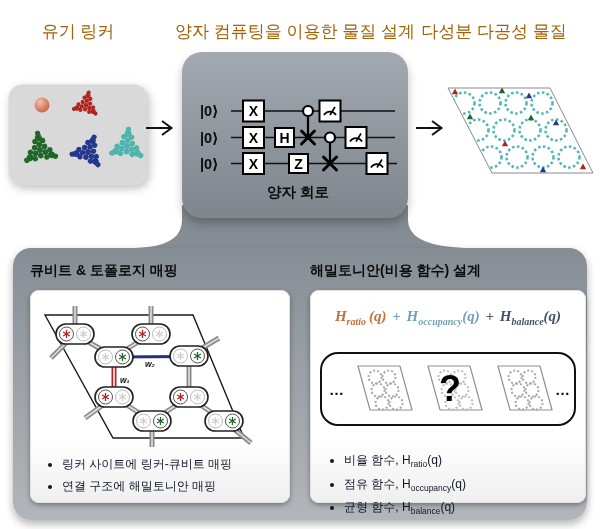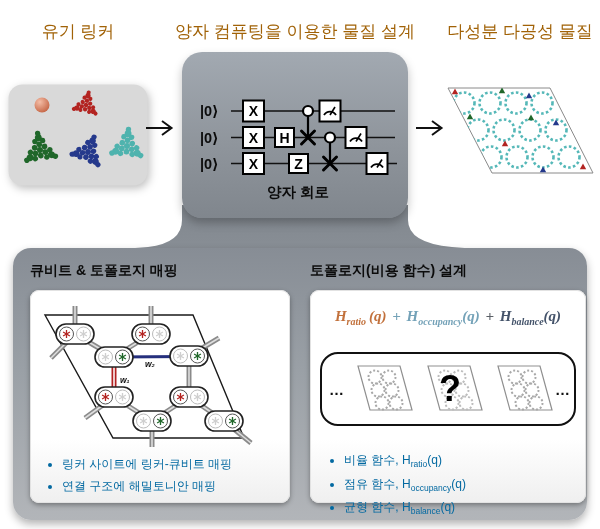--- a/index.html
+++ b/index.html
@@ -3,21 +3,21 @@
 <meta charset="utf-8">
 <style>
   html,body{margin:0;padding:0;background:#fff;}
   .stage{
     position:relative;width:600px;height:529px;background:#ffffff;overflow:hidden;
     font-family:"Liberation Sans","DejaVu Sans",sans-serif;color:#111;
   }
   .toplabel{position:absolute;font-size:17px;font-weight:normal;color:#a16207;text-align:center;white-space:nowrap;}
   .tl-left{left:18px;top:20px;width:120px;}
   .tl-center{left:160px;top:20px;width:270px;text-align:center;}
-  .tl-right{left:440px;top:20px;width:160px;}
+  .tl-right{left:414px;top:20px;width:160px;}
 
   .linkerbox{position:absolute;left:8px;top:84px;filter:drop-shadow(2px 3px 4px rgba(0,0,0,.25));}
   .arrow{position:absolute;}
   .arrow.a1{left:144px;top:118px;}
   .arrow.a2{left:414px;top:118px;}
   .material{position:absolute;left:436px;top:80px;}
 
   .funnel{position:absolute;left:0;top:0;}
   .blob{
     position:absolute;left:182px;top:52px;width:226px;height:166px;border-radius:20px;
@@ -38,21 +38,21 @@
   .card{
     position:absolute;top:290px;height:213px;border-radius:9px;
     background:linear-gradient(180deg,#ffffff 0%,#ffffff 70%,#efefef 100%);
     box-shadow:0 2px 5px rgba(0,0,0,.35), inset 0 0 0 1px #e2e2e2;
   }
   .card-left{left:30px;width:260px;}
   .card-right{left:310px;width:276px;}
 
   .mapsvg{position:absolute;left:27px;top:294px;}
 
-  .bullets{margin:0;padding:0 6px 0 32px;font-size:12px;color:#0369a1;list-style:disc;}
+  .bullets{margin:0;padding:0 6px 0 32px;font-size:12px;color:#0f172a;list-style:disc;}
   .bullets li{margin:3px 0;line-height:1.55;}
   .bullets-left{position:absolute;left:30px;top:452px;width:258px;}
   .bullets-right{position:absolute;left:312px;top:448px;width:272px;}
   .bullets sub{font-size:8.5px;}
 
   .equation{
     position:absolute;left:310px;top:308px;width:276px;text-align:center;
     font-family:"Liberation Serif","DejaVu Serif",serif;font-style:italic;font-weight:700;font-size:15px;
     white-space:nowrap;
   }
@@ -239,21 +239,21 @@
         <rect x="-10.5" y="-10.5" width="21" height="21" fill="#fff" stroke="#000" stroke-width="2"></rect>
         <path d="M-6 4 A7 7 0 0 1 6 4" fill="none" stroke="#000" stroke-width="1.8"></path>
           <line x1="0" y1="4" x2="5" y2="-4" stroke="#000" stroke-width="1.6"></line>
       </g>
     </g>
     <text x="298" y="197" text-anchor="middle" font-size="14.5" font-weight="bold" fill="#0b0b0b">양자 회로</text>
   </svg>
 
   <div class="bpanel"></div>
   <div class="ptitle pt-left">큐비트 &amp; 토폴로지 매핑</div>
-  <div class="ptitle pt-right">토폴로지(비용 함수) 설계</div>
+  <div class="ptitle pt-right">해밀토니안(비용 함수) 설계</div>
 
   <div class="card card-left"></div>
   <div class="card card-right"></div>
 
   <svg class="mapsvg" width="266" height="158" viewBox="0 0 266 158">
     <defs>
       <g id="mark" stroke-width="1.3" fill="none">
         <line x1="0" y1="-4" x2="0" y2="4"></line>
           <line x1="-3.4" y1="-2" x2="3.4" y2="2"></line>
           <line x1="-3.4" y1="2" x2="3.4" y2="-2"></line>

